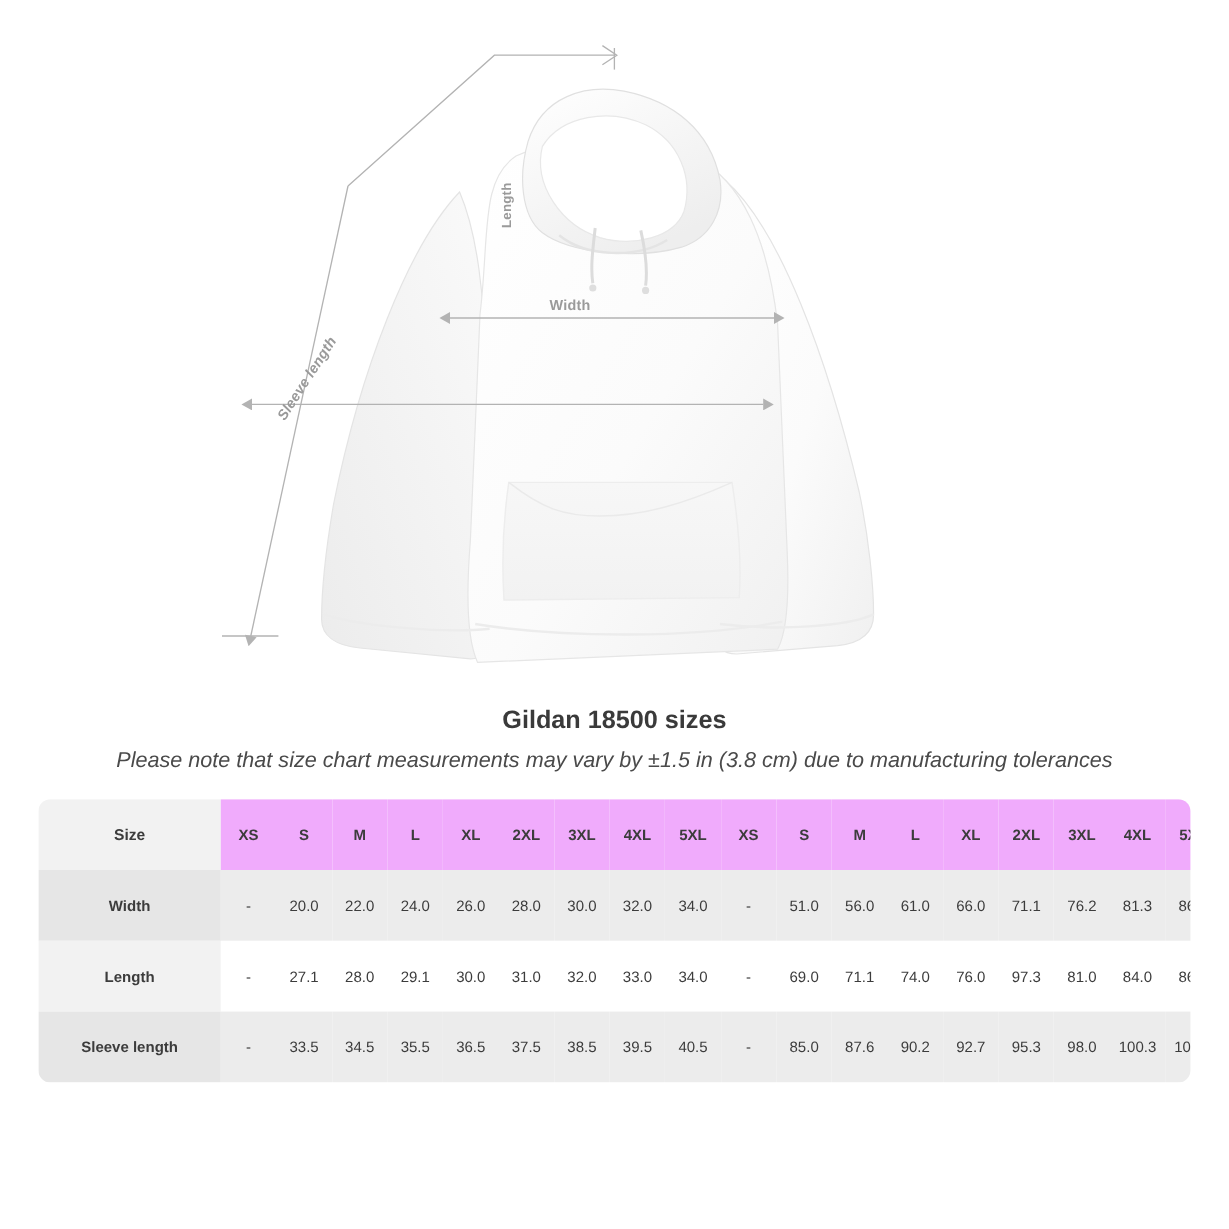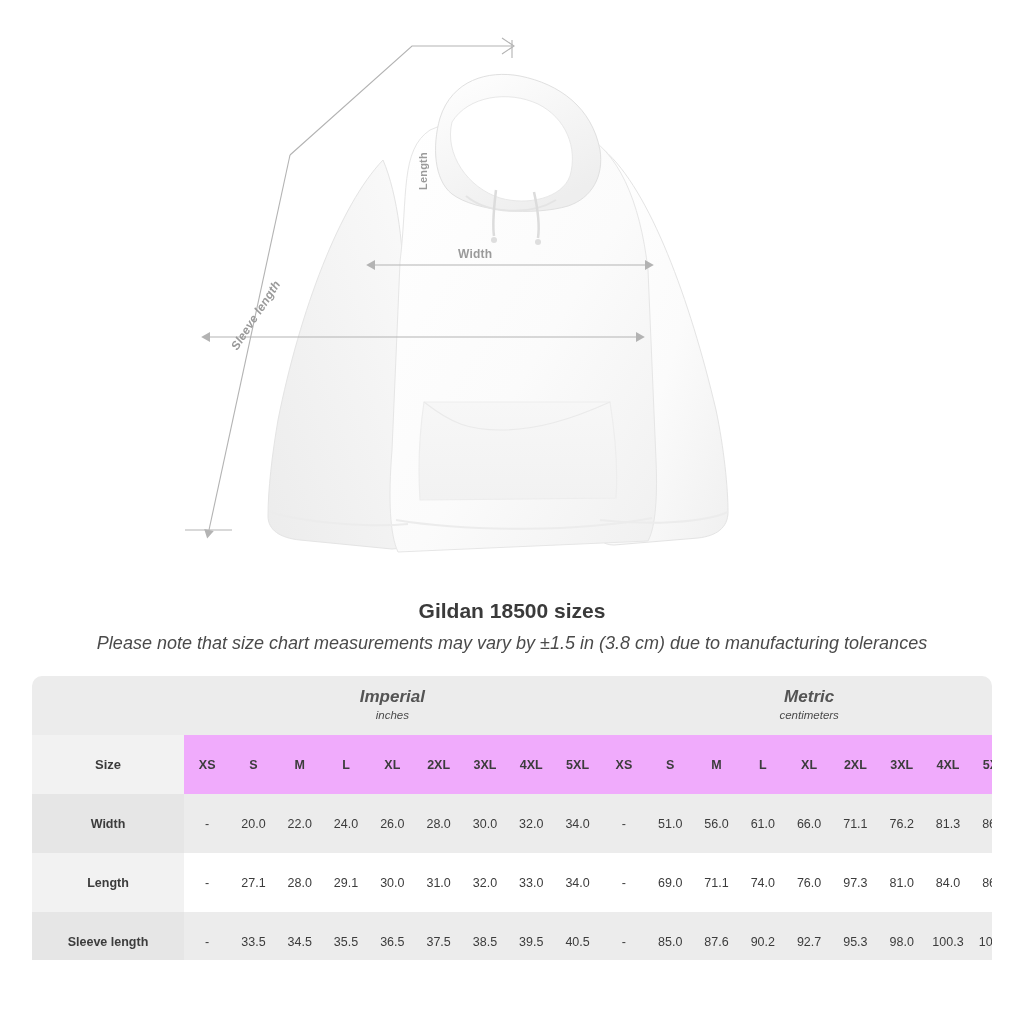--- a/index.html
+++ b/index.html
@@ -36,21 +36,21 @@
   .lbl-width { left: 458px; top: 247px; font-size: 12px; }
   .lbl-sleeve {
     left: 228px; top: 345px;
     transform: rotate(-57deg);
     transform-origin: left top;
     font-size: 12px;
     font-style: italic;
   }
 
   
-  .title-block { text-align: center; margin-top: 14px; }
+  .title-block { text-align: center; margin-top: 4px; }
   .chart-title {
     font-size: 21px;
     font-weight: bold;
     color: #3a3a3a;
     margin: 0 0 10px 0;
   }
   .chart-note {
     font-size: 18px;
     font-style: italic;
     color: #4a4a4a;
@@ -225,31 +225,20 @@
           <col class="size-col">
           <col class="size-col">
           <col class="size-col">
           <col class="size-col">
           <col class="size-col">
           <col class="size-col">
           <col class="size-col">
           <col class="size-col">
         </colgroup>
       <tbody id="table-body">
-          <tr class="unit-row">
-            <td class="unit-head left-pad"></td>
-            <td class="unit-head" colspan="9">
-              <div class="u-name">Imperial</div>
-              <div class="u-sub">inches</div>
-            </td>
-            <td class="unit-head" colspan="9">
-              <div class="u-name">Metric</div>
-              <div class="u-sub">centimeters</div>
-            </td>
-          </tr>
           <tr class="hdr-row">
             <td class="rowlabel">Size</td>
             <td>XS</td>
             <td>S</td>
             <td>M</td>
             <td>L</td>
             <td>XL</td>
             <td>2XL</td>
             <td>3XL</td>
             <td>4XL</td>

